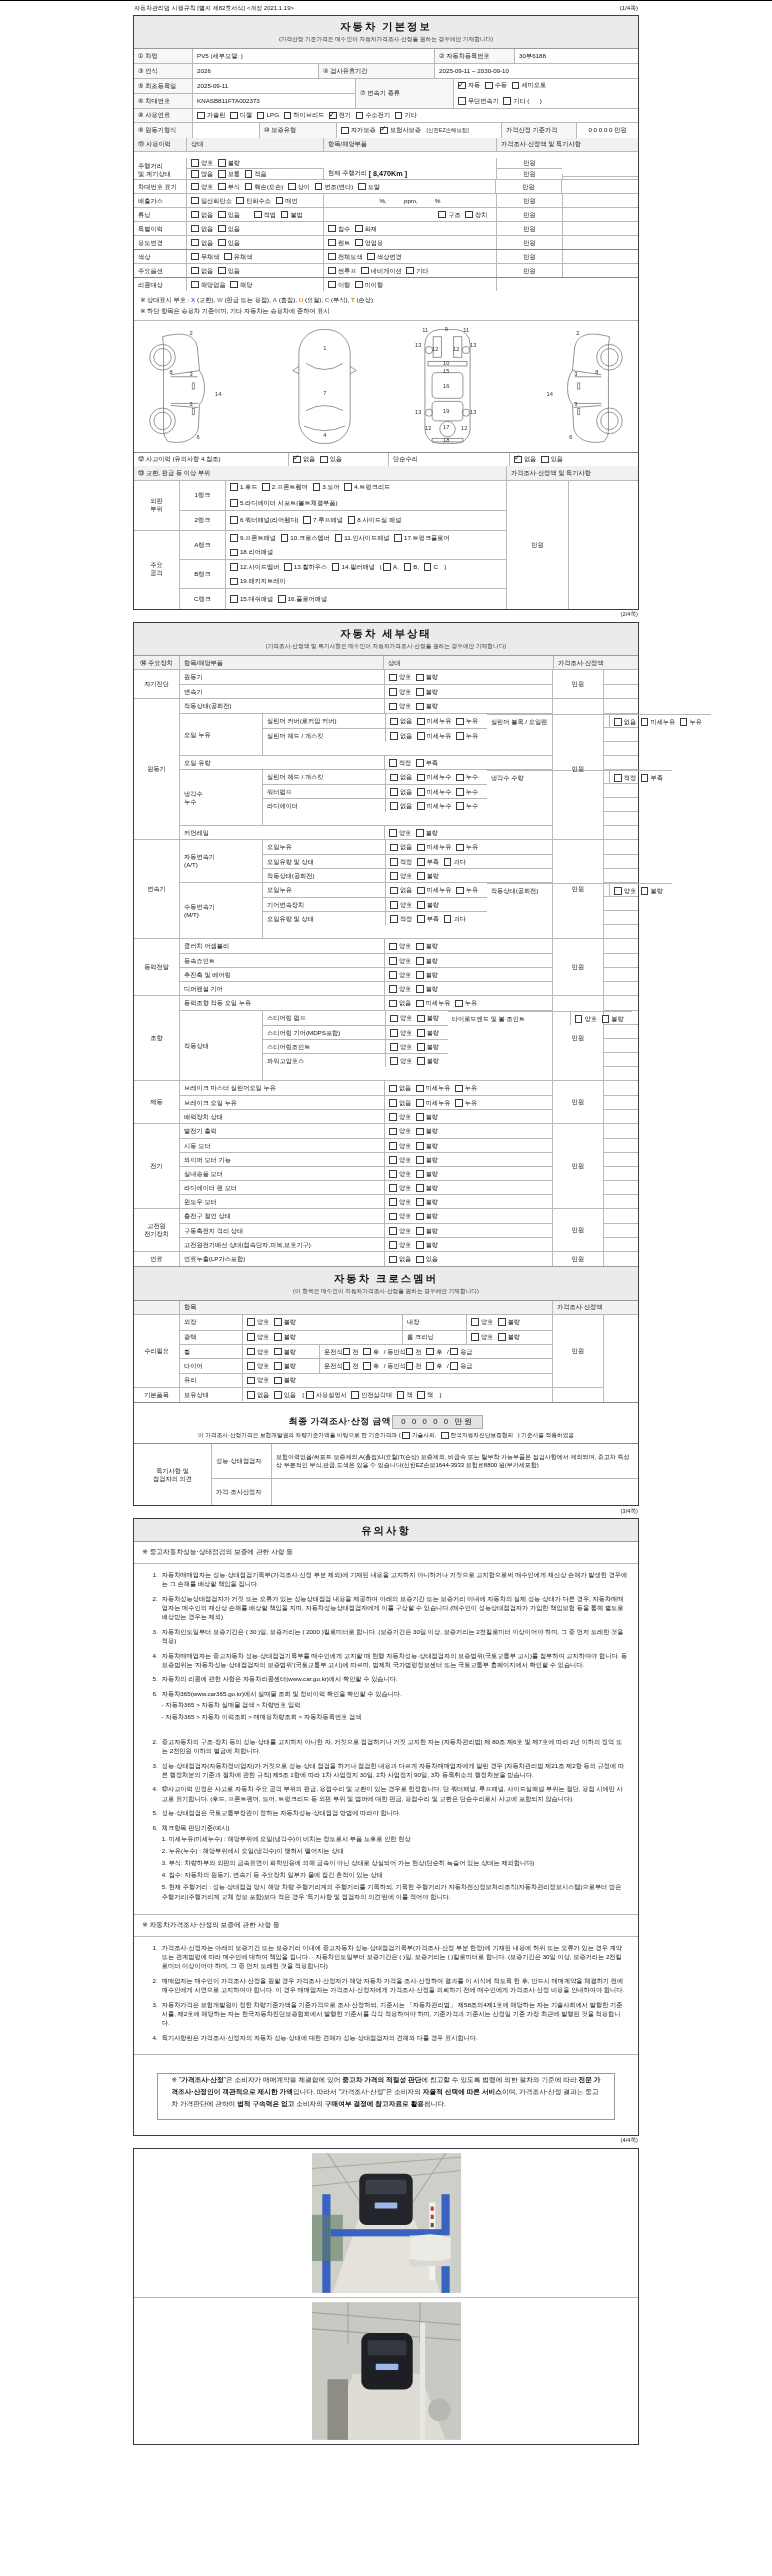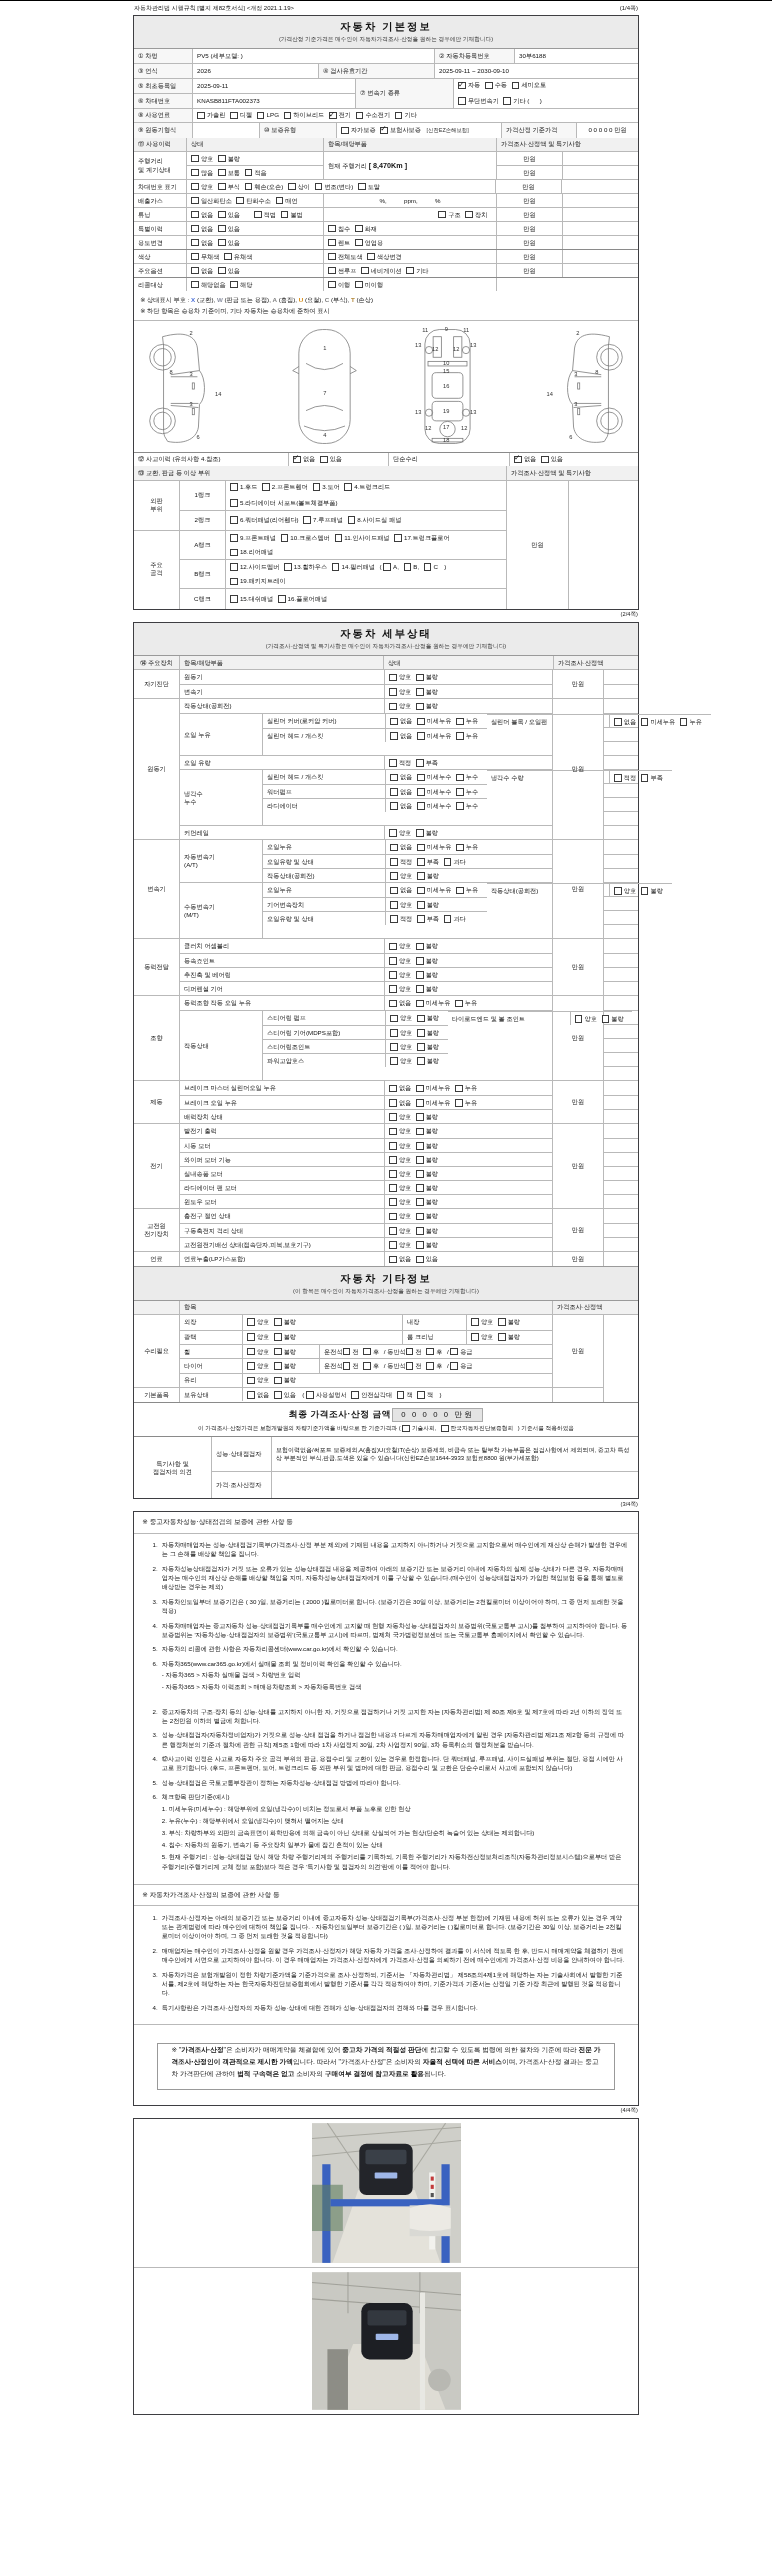--- a/index.html
+++ b/index.html
@@ -44,21 +44,21 @@
 .sm{font-size:5.4px;color:#333;margin-left:1px}
 .brk{flex-basis:100%;height:0.5px}
 .spc{display:inline-block}
 
 .accnotes{padding:3.1px 6.2px;font-size:6.2px;line-height:1.8}
 .diagwrap{display:flex;justify-content:space-between;padding:4.1px 8.2px;border-top:0.5px solid #b9b9b9}
 .diag{position:relative;width:117px;height:123px}
 .diag svg{position:absolute;left:0;top:0}
 .dnum{position:absolute;font-size:5.7px;color:#333;transform:translate(-50%,0)}
 
-.finalbar{display:flex;justify-content:center;align-items:center;gap:1px;padding:5px 0 1px;border-top:1px solid #8a8a8a}
+.finalbar{display:flex;justify-content:center;align-items:center;gap:1px;padding:12px 0 1px;border-top:1px solid #8a8a8a}
 .final-title{font-size:8.8px;font-weight:bold;letter-spacing:0.5px}
 .amountbox{background:#e4e4e4;border:0.5px solid #aaa;padding:1px 8.2px;font-size:7.7px;letter-spacing:2.1px}
 .finalnote{text-align:center;font-size:5.7px;padding:2.1px 0 3.6px;display:flex;justify-content:center;align-items:center;flex-wrap:wrap}
 .bt2{border-top:1px solid #8a8a8a}
 
 .nhead{padding:5.7px 8.2px;font-size:6.7px}
 .nbody{padding:6.2px 10.3px 7.2px;border-top:0.5px solid #b9b9b9}
 .nhead.bline{border-top:0.5px solid #b9b9b9}
 .nitem{display:flex;margin-bottom:5.2px;font-size:6.2px;line-height:1.5}
 .nnum{flex:0 0 13.4px;text-align:right;padding-right:4.1px}
@@ -237,21 +237,21 @@
             <div class="cell" style="flex: 0 0 137px; width: 137px;">
               <span class="t">상태</span>
             </div>
             <div class="cell" style="flex: 0 0 173px; width: 173px;">
               <span class="t">항목/해당부품</span>
             </div>
             <div class="cell" style="flex: 1 1 0px;">
               <span class="t">가격조사·산정액 및 특기사항</span>
             </div>
           </div>
-          <div class="grow" style="flex: 0 0 28px; height: 28px;">
+          <div class="grow" style="flex: 0 0 28px; height: 28px; align-items: flex-end;">
             <div class="cell" style="flex: 0 0 52px; width: 52px;">
               <span class="t">주행거리<br>및 계기상태</span>
             </div>
             <div class="cell stack" style="flex: 0 0 137px; width: 137px;">
               <div class="grow" style="flex: 1 1 0px;">
                 <div class="cell" style="flex: 1 1 0px;">
                   <span class="cbw">
                     <span class="cb"></span>
                     <span class="t">양호</span>
                   </span>
@@ -1799,21 +1799,21 @@
             </div>
             <div class="cell stack" style="flex: 1 1 0px;">
               <div class="grow" style="flex: 0 0 14px; height: 14px;">
                 <div class="cell" style="flex: 1 1 0px;"></div>
               </div>
             </div>
           </div>
         </div>
 
     <div class="secbar">
-      <div class="t1">자동차 기타정보</div>
+      <div class="t1">자동차 크로스멤버</div>
       <div class="t2">(이 항목은 매수인이 자동차가격조사·산정을 원하는 경우에만 기재합니다)</div>
     </div>
     <div id="g-etc" class="grid">
           <div class="grow hd" style="flex: 0 0 13.4px; height: 13.4px;">
             <div class="cell" style="flex: 0 0 45px; width: 45px;"></div>
             <div class="cell" style="flex: 0 0 373px; width: 373px;">
               <span class="t">항목</span>
             </div>
             <div class="cell" style="flex: 1 1 0px;">
               <span class="t">가격조사·산정액</span>
@@ -2070,20 +2070,23 @@
                 <div class="cell" style="flex: 1 1 0px;"></div>
               </div>
             </div>
           </div>
         </div>
   </div>
 
   <div class="pagelab">(3/4쪽)</div>
 
   <div class="block">
+    <div class="secbar first">
+      <div class="t1">유의사항</div>
+    </div>
     <div class="nhead">※ 중고자동차성능·상태점검의 보증에 관한 사항 등</div>
     <div id="nlistA" class="nbody">
           <div class="nitem">
             <div class="nnum">1.</div>
             <div class="ntext">자동차매매업자는 성능·상태점검기록부(가격조사·산정 부분 제외)에 기재된 내용을 고지하지 아니하거나 거짓으로 고지함으로써 매수인에게 재산상 손해가 발생한 경우에는 그 손해를 배상할 책임을 집니다.</div>
           </div>
           <div class="nitem">
             <div class="nnum">2.</div>
             <div class="ntext">자동차성능상태점검자가 거짓 또는 오류가 있는 성능상태점검 내용을 제공하여 아래의 보증기간 또는 보증거리 이내에 자동차의 실제 성능·상태가 다른 경우, 자동차매매업자는 매수인의 재산상 손해를 배상할 책임을 지며, 자동차성능상태점검자에게 이를 구상할 수 있습니다.(매수인이 성능상태점검자가 가입한 책임보험 등을 통해 별도로 배상받는 경우는 제외)</div>
           </div>

